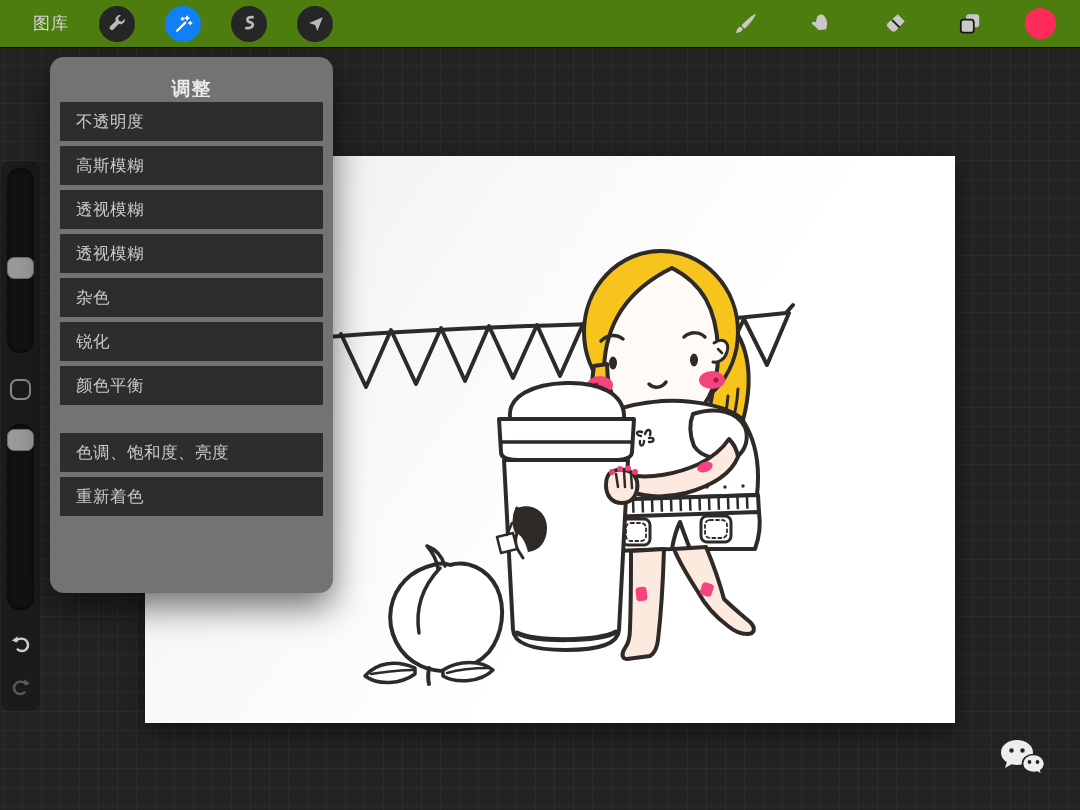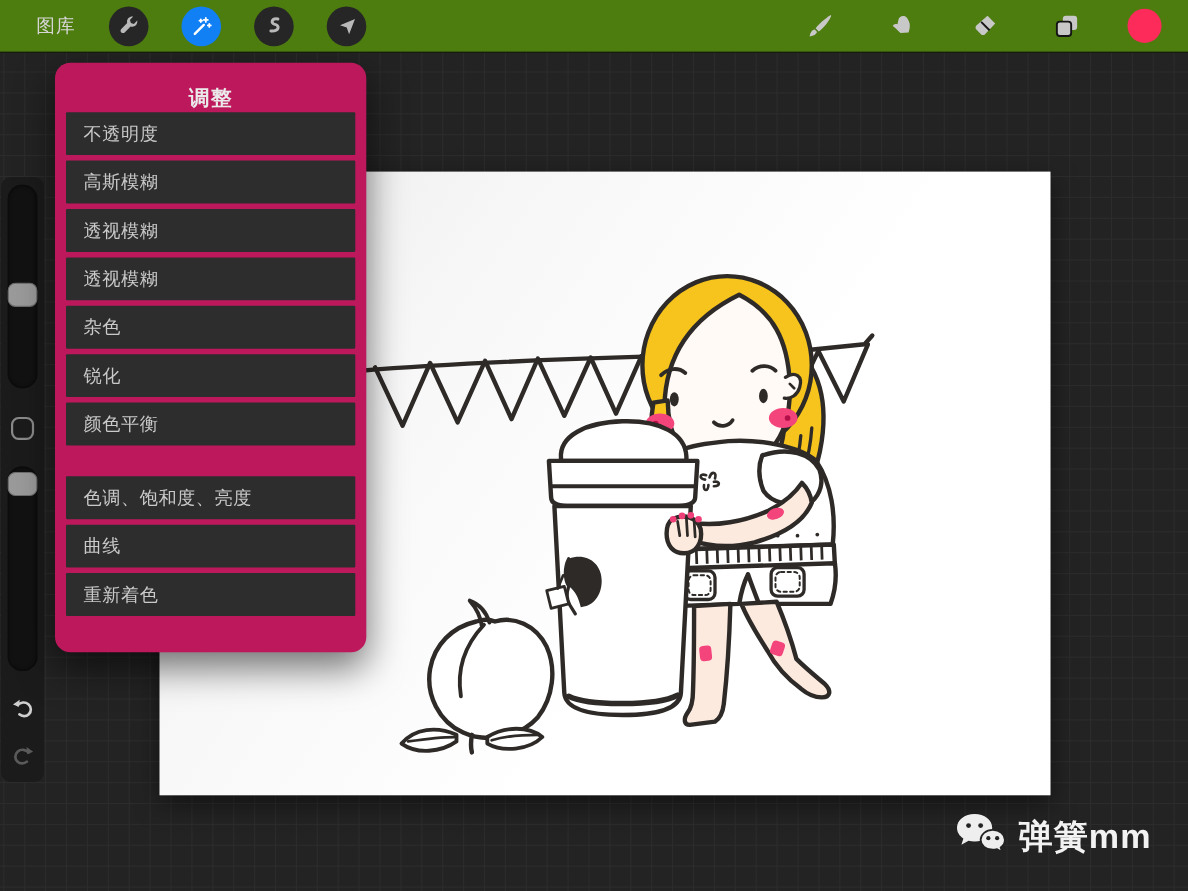--- a/index.html
+++ b/index.html
@@ -32,21 +32,21 @@
   .tb-left .tool-circle:first-of-type{margin-left:36px;}
   .tb-right .flat-tool{width:40px;height:40px;display:flex;align-items:center;justify-content:center;margin-right:35px;}
   .color-swatch{
     width:31px;height:31px;border-radius:50%;background:#fc2b5a;margin-right:24px;
   }
   svg.icon{display:block;}
 
   
   .panel{
     position:absolute;left:50px;top:57px;width:283px;height:536px;
-    background:#be185d;border-radius:14px;
+    background:#737373;border-radius:14px;
     box-shadow:0 14px 34px rgba(0,0,0,.55);
     z-index:20;
   }
   .panel-title{
     color:#eaeaea;font-size:19px;font-weight:700;text-align:center;
     padding-top:19px;height:45px;box-sizing:border-box;letter-spacing:1px;
   }
   .menu-item{
     margin:0 10px 5px 10px;height:39px;border-radius:1px;
     background:#2d2d2d;color:#c9c9c9;font-size:16.5px;
@@ -189,21 +189,20 @@
 
   <div class="menu-item">不透明度</div>
   <div class="menu-item">高斯模糊</div>
   <div class="menu-item">透视模糊</div>
   <div class="menu-item">透视模糊</div>
   <div class="menu-item">杂色</div>
   <div class="menu-item">锐化</div>
 
   <div class="menu-item">颜色平衡</div>
   <div class="menu-item group-gap">色调、饱和度、亮度</div>
-  <div class="menu-item">曲线</div>
   <div class="menu-item">重新着色</div>
 </div>
 
 <div class="sidebar">
   <div class="slider-track track-size">
     <div class="slider-handle handle-size"></div>
   </div>
   <div class="modify-btn"></div>
   <div class="slider-track track-opacity">
     <div class="slider-handle handle-opacity"></div>
@@ -369,14 +368,13 @@
       </g>
       <g fill="#eeeeee" stroke="#232323" stroke-width="1.6">
         <path d="M34.5,16.5 C28.3,16.5 23.5,20.5 23.5,25.5 C23.5,30.5 28.3,34.5 34.5,34.5 C35.9,34.5 37.2,34.3 38.4,34 L43,36.6 L41.7,32.5 C44.1,30.8 45.5,28.3 45.5,25.5 C45.5,20.5 40.7,16.5 34.5,16.5 Z"></path>
       </g>
       <g fill="#232323">
         <circle cx="30.5" cy="24" r="1.9"></circle>
         <circle cx="38.5" cy="24" r="1.9"></circle>
       </g>
     </svg>
   </span>
-  <span class="wm-text">弹簧mm</span>
 </div>
 
 </body></html>

